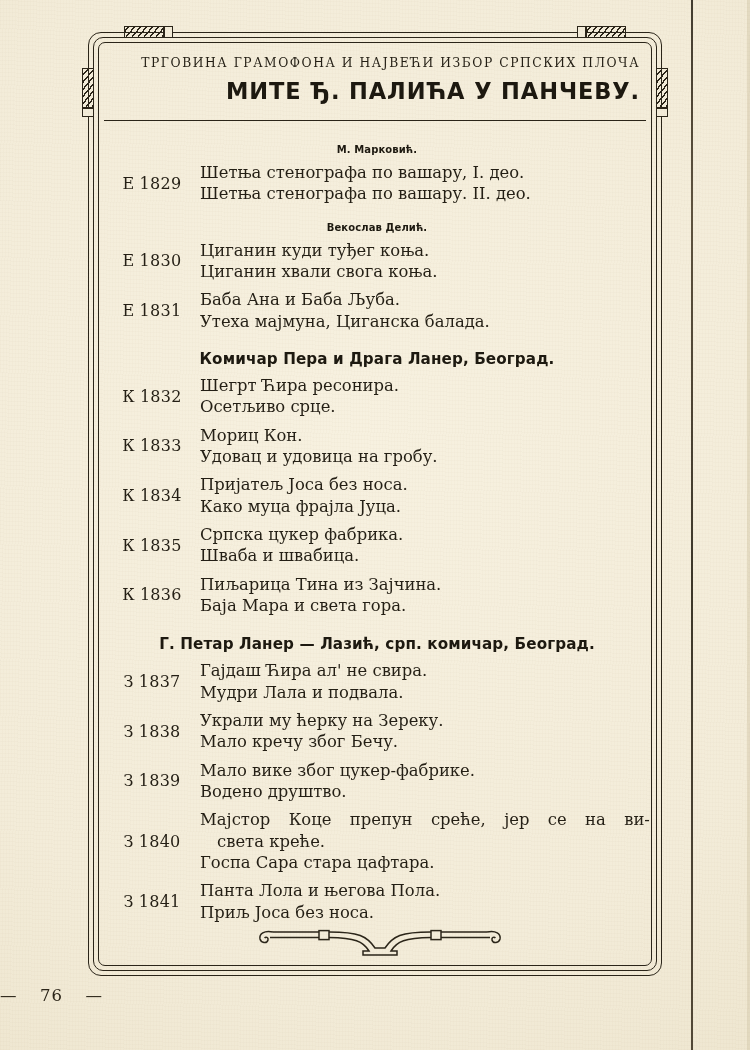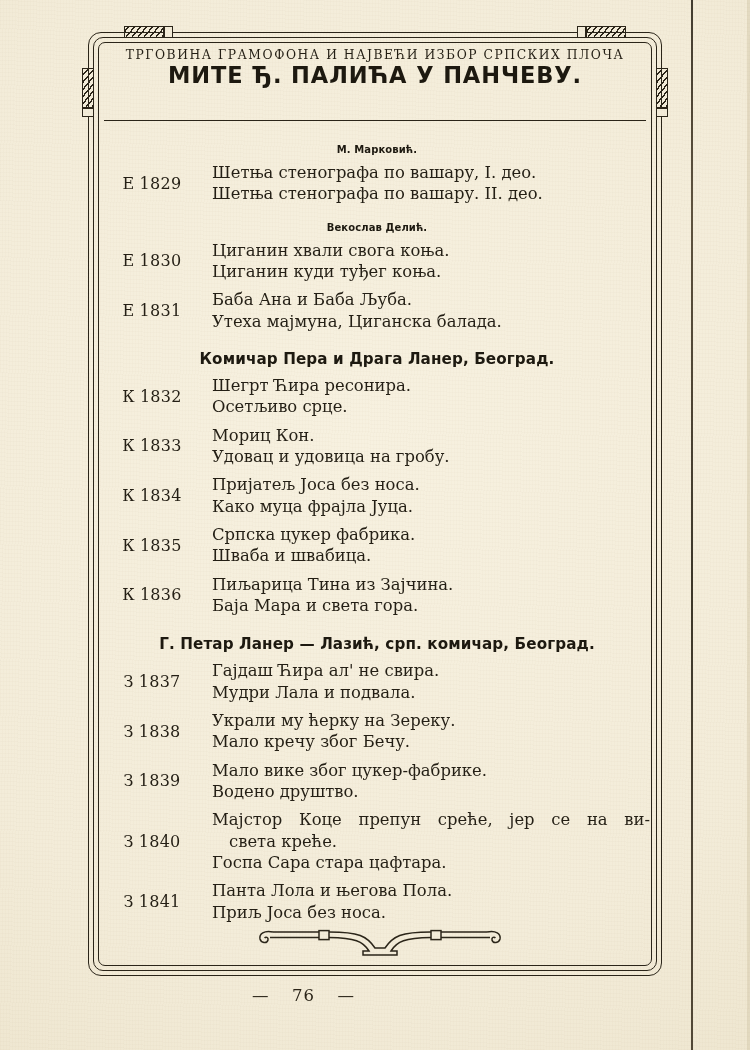--- a/index.html
+++ b/index.html
@@ -77,31 +77,32 @@
   .cap{
     position:absolute;
     border:1.2px solid #2b2519;
     background:#f3ecd9;
     box-sizing:border-box;
   }
 
   
   #masthead{
     position:absolute;
-    left:110px; top:48px; width:530px;
-    text-align:center;
+    left:110px; top:56px; width:530px;
+    text-align:right;
   }
   #kicker{
     font-family:"DejaVu Serif", serif;
     font-size:12.3px;
     letter-spacing:1.55px;
     color:#231e14;
     white-space:nowrap;
   }
   #shopname{
+    margin-top:8px;
     font-family:"DejaVu Sans", sans-serif;
     font-size:22.5px;
     font-weight:700;
     letter-spacing:.9px;
     color:#1d1910;
   }
   #header-rule{
     position:absolute;
     left:104px; top:120px; width:542px; height:1.2px;
     background:#2b2519;
@@ -141,21 +142,20 @@
     white-space:nowrap;
     letter-spacing:.3px;
   }
   .entry .cat .pfx{ margin-right:5px; }
   .entry .titles{
     flex:1 1 auto;
     font-family:"DejaVu Serif", serif;
     font-size:16.4px;
     line-height:1.30;
     color:#241f15;
-    margin-left:12px;
   }
   .entry .titles .t{
     white-space:nowrap;
   }
   .entry .titles .t.indent{
     padding-left:17px;
   }
   .entry .titles .t.just{
     display:flex;
     justify-content:space-between;
@@ -167,21 +167,21 @@
   #ornament{
     position:absolute;
     left:255px; top:922px;
     width:250px; height:34px;
   }
 
   
   #folio{
     position:absolute;
     left:0; top:986px; width:607px;
-    text-align:center;
+    text-align:left;
     font-family:"DejaVu Serif", serif;
     font-size:16.5px;
     color:#2b2519;
     letter-spacing:1px;
   }
 </style>
 </head>
 <body>
 
 <div id="page">
@@ -214,22 +214,22 @@
         <div class="cat"><span class="pfx">Е</span><span>1829</span></div>
         <div class="titles">
           <div class="t">Шетња стенографа по вашару, I. део.</div>
           <div class="t">Шетња стенографа по вашару. II. део.</div>
         </div>
       </div>
       <div class="artist s2">Векослав Делић.</div>
       <div class="entry">
         <div class="cat"><span class="pfx">Е</span><span>1830</span></div>
         <div class="titles">
+          <div class="t">Циганин куди туђег коња.</div>
           <div class="t">Циганин хвали свога коња.</div>
-          <div class="t">Циганин куди туђег коња.</div>
         </div>
       </div>
       <div class="entry">
         <div class="cat"><span class="pfx">Е</span><span>1831</span></div>
         <div class="titles">
           <div class="t">Баба Ана и Баба Љуба.</div>
           <div class="t">Утеха мајмуна, Циганска балада.</div>
         </div>
       </div>
       <div class="artist s3">Комичар Пера и Драга Ланер, Београд.</div>

